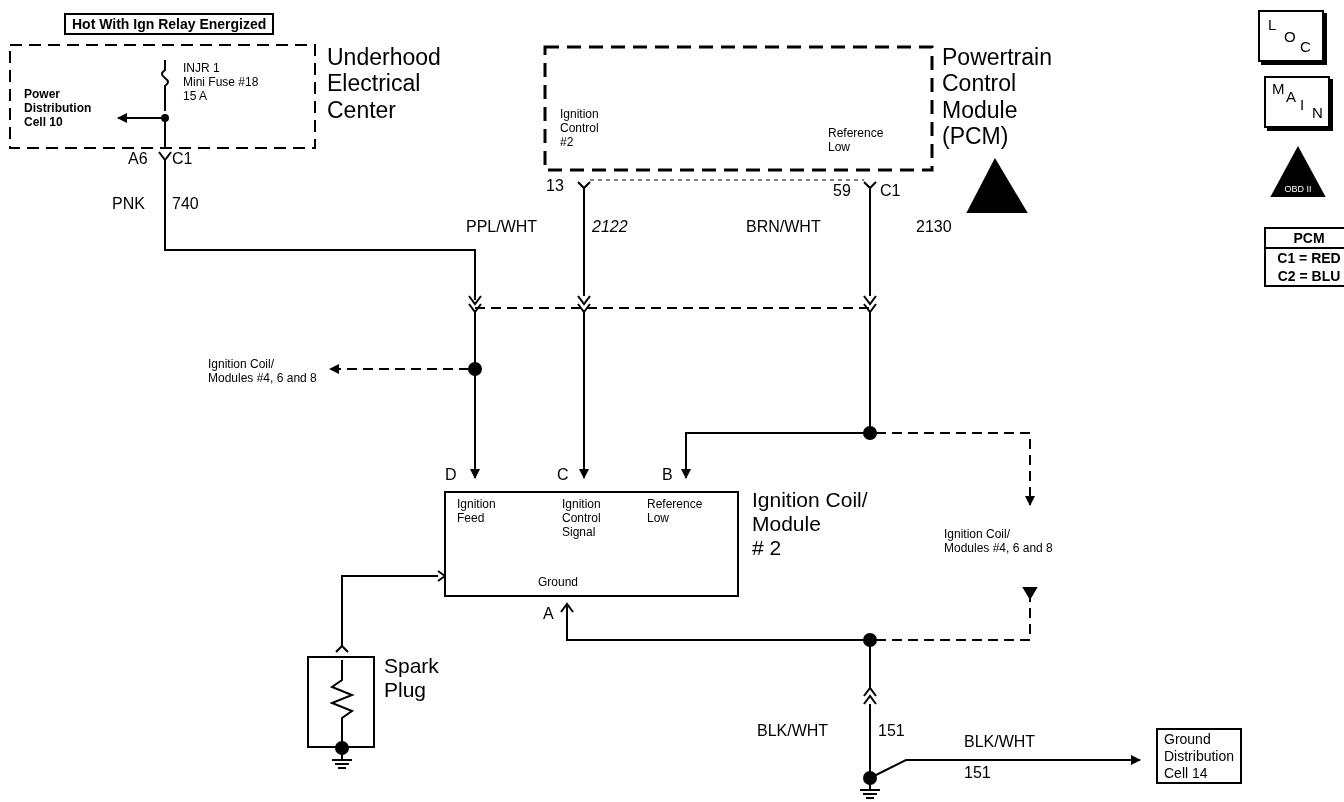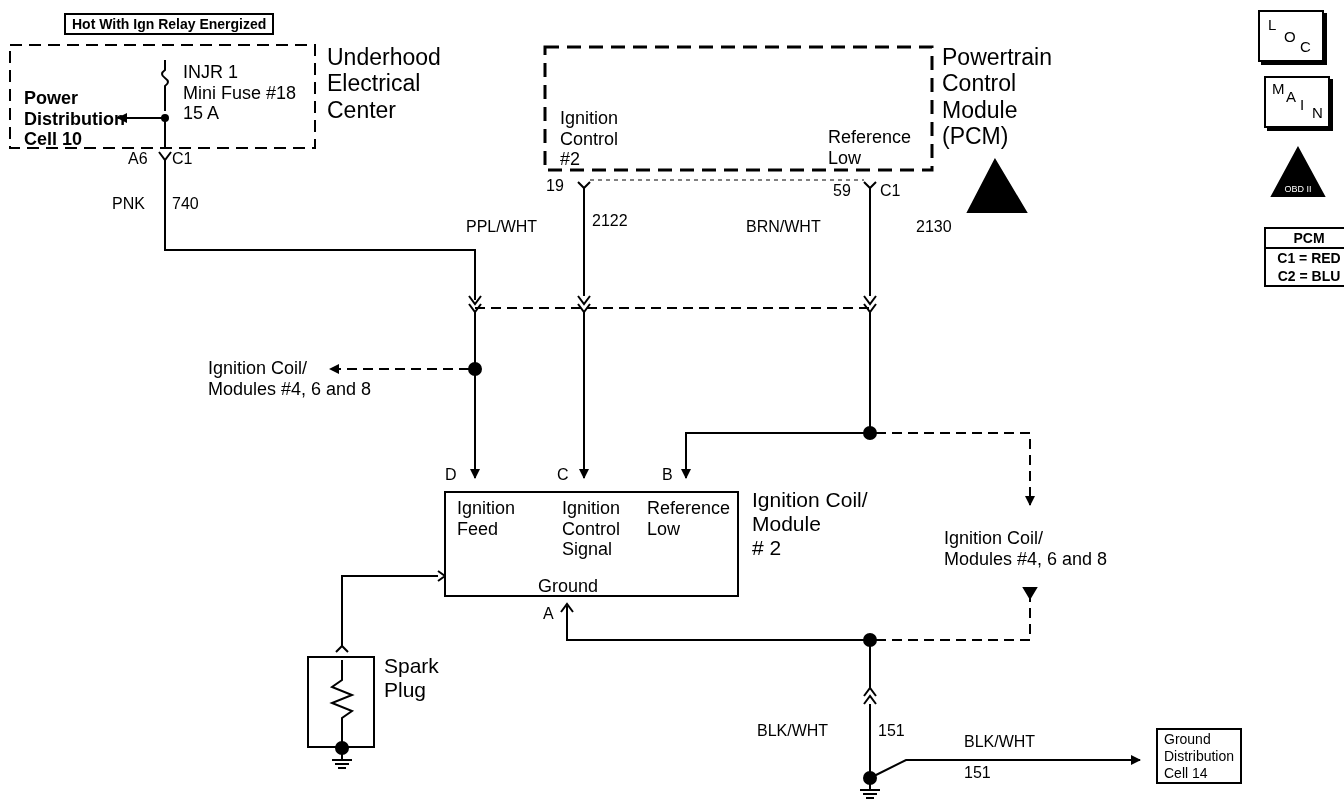--- a/index.html
+++ b/index.html
@@ -1,20 +1,20 @@
 <!DOCTYPE html>
 <html><head>
 <meta charset="utf-8">
 <style>
   html, body { margin: 0; padding: 0; background: #ffffff; }
   body { width: 1344px; height: 802px; position: relative; overflow: hidden;
          font-family: "Liberation Sans", "DejaVu Sans", sans-serif; color: #000; }
   svg#diagram { position: absolute; left: 0; top: 0; }
   .t { position: absolute; white-space: nowrap; line-height: 1.15; }
-  .sm { font-size: 18px; }
+  .sm { font-size: 12px; }
   .md { font-size: 16px; }
   .lg { font-size: 21px; }
   .xl { font-size: 23px; }
   .ml { white-space: pre; }
   .box-label { position: absolute; border: 2px solid #000; font-size: 14px; font-weight: bold; padding: 1px 6px; }
   .pcm-legend { position: absolute; border: 2px solid #000; font-size: 14px; font-weight: bold; text-align: center; width: 86px; margin-left: 28px; }
   .pcm-legend div { padding: 1px 0; }
   .pcm-legend .hdr { border-bottom: 2px solid #000; }
   .icon-box { position: absolute; border: 2px solid #000; width: 62px; height: 48px; box-shadow: 3px 3px 0 #000; font-size: 15px; }
   .gd-box { position: absolute; border: 2px solid #000; font-size: 14px; padding: 1px 6px; line-height: 1.2; }
@@ -107,28 +107,28 @@
 
 <div class="t xl ml" style="left:942px; top:44px;">Powertrain
 Control
 Module
 (PCM)</div>
 <div class="t sm ml" style="left:560px; top:108px;">Ignition
 Control
 #2</div>
 <div class="t sm ml" style="left:828px; top:127px;">Reference
 Low</div>
-<div class="t md" style="left:546px; top:177px;">19</div>
+<div class="t md" style="left:546px; top:177px;">13</div>
 <div class="t md" style="left:833px; top:182px;">59</div>
 <div class="t md" style="left:880px; top:182px;">C1</div>
 
 <div class="t md" style="left:112px; top:195px;">PNK</div>
 <div class="t md" style="left:172px; top:195px;">740</div>
 <div class="t md" style="left:466px; top:218px;">PPL/WHT</div>
-<div class="t md" style="left:592px; top:212px;">2122</div>
+<div class="t md" style="left:592px; top:218px;font-style:italic;">2122</div>
 <div class="t md" style="left:746px; top:218px;">BRN/WHT</div>
 <div class="t md" style="left:916px; top:218px;">2130</div>
 
 <div class="t sm ml" style="left:208px; top:358px;">Ignition Coil/
 Modules #4, 6 and 8</div>
 <div class="t sm ml" style="left:944px; top:528px;">Ignition Coil/
 Modules #4, 6 and 8</div>
 
 <div class="t md" style="left:445px; top:466px;">D</div>
 <div class="t md" style="left:557px; top:466px;">C</div>

